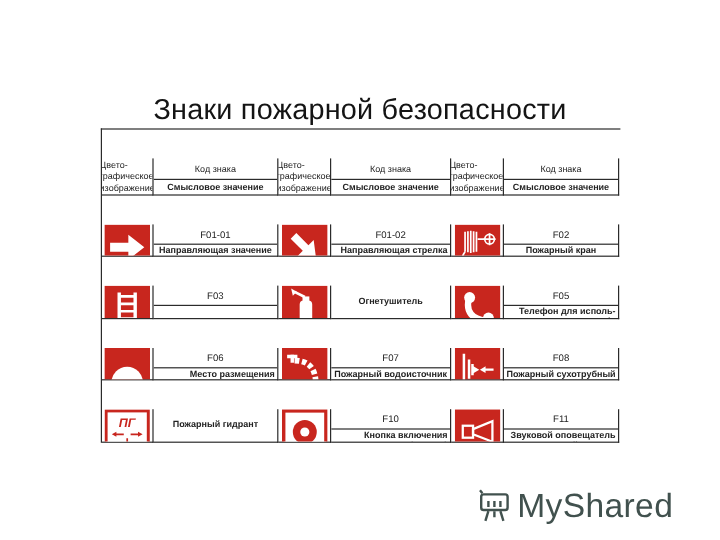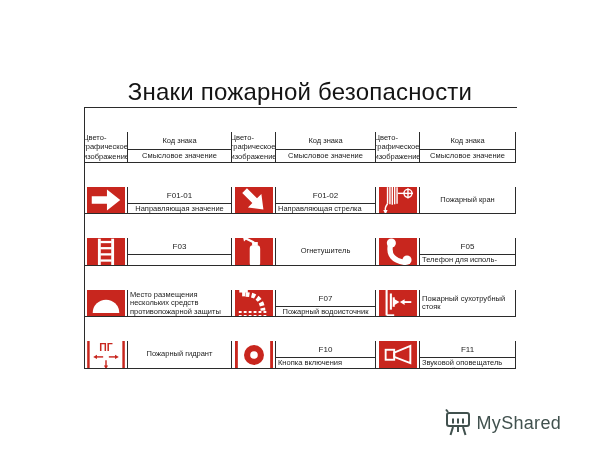--- a/index.html
+++ b/index.html
@@ -16,35 +16,35 @@
     display:grid;
     grid-template-columns:43px 104px 44px 100px 44px 96px;
     grid-template-rows:55px 51px 52px 51px 52px;
     border-top:1px solid #2b2b2b;border-left:1px solid #2b2b2b;
     background:#fff;
   }
   .cell{
     border-right:1px solid #2b2b2b;border-bottom:1px solid #2b2b2b;
     box-sizing:border-box;overflow:hidden;margin-top:24px;
   }
-  .img-cell{display:flex;align-items:center;justify-content:center;}
+  .img-cell{display:flex;justify-content:center;font-style:italic;}
   .hdr-img{display:flex;align-items:center;justify-content:center;text-align:left;
     font-size:7.5px;line-height:1.25;padding:1px;}
   .pair{display:flex;flex-direction:column;}
   .sub-code{height:17px;flex:0 0 17px;border-bottom:1px solid #2b2b2b;box-sizing:border-box;
     display:flex;align-items:center;justify-content:center;font-size:8px;}
   .pair-h .sub-code{height:18px;flex:0 0 18px;font-size:7.5px;}
-  .sub-mean{flex:1;display:flex;align-items:center;justify-content:center;text-align:left;
-    font-size:7.5px;line-height:1.12;padding:1px 2px;}
+  .sub-mean{flex:1;display:flex;align-items:center;justify-content:center;text-align:right;
+    font-size:7.5px;line-height:1.12;padding:1px 2px;font-weight:bold;}
   .pair-h .sub-mean{font-size:7.5px;line-height:1.25;}
   svg.sign{width:38px;height:38px;display:block;}
   .watermark{
     position:absolute;right:15px;bottom:12px;display:flex;align-items:center;gap:5px;
   }
-  .watermark-label{font-size:18px;color:#41514e;letter-spacing:0.3px;}
+  .watermark-label{font-size:28px;color:#41514e;letter-spacing:0.3px;}
 </style>
 </head>
 <body>
 
 <div class="slide">
 
   <div class="slide-title">Знаки пожарной безопасности</div>
 
   <div class="fire-table">
 
@@ -98,20 +98,21 @@
           <path d="M9,24 Q6,28 6.8,31"></path>
           <line x1="20" y1="13" x2="26" y2="13"></line>
           <circle cx="30.5" cy="13" r="4.2"></circle>
           <line x1="25.2" y1="13" x2="35.8" y2="13"></line>
           <line x1="30.5" y1="7.7" x2="30.5" y2="18.3"></line>
         </g>
         <polygon points="4.5,30.5 9,30.5 6.8,35.5" fill="#fff"></polygon>
       </svg>
     </div>
     <div class="cell pair">
+      <div class="sub-code">F02</div>
       <div class="sub-mean">Пожарный кран</div>
     </div>
 
     <div class="cell img-cell">
       <svg class="sign" viewBox="0 0 40 40">
         <rect width="40" height="40" fill="#c8261e"></rect>
         <g stroke="#fff" stroke-width="3" fill="none">
           <line x1="13" y1="6" x2="13" y2="34"></line>
           <line x1="27" y1="6" x2="27" y2="34"></line>
         </g>
@@ -151,20 +152,21 @@
       <div class="sub-mean">Телефон для исполь-зования при пожаре (в т.ч. телефон прямой связи с пожарной охраной).</div>
     </div>
 
     <div class="cell img-cell">
       <svg class="sign" viewBox="0 0 40 40">
         <rect width="40" height="40" fill="#c8261e"></rect>
         <path d="M6,30.5 A14,14 0 0 1 34,30.5 Z" fill="#fff"></path>
       </svg>
     </div>
     <div class="cell pair">
+      <div class="sub-code">F06</div>
       <div class="sub-mean">Место размещения нескольких средств противопожарной защиты</div>
     </div>
     <div class="cell img-cell">
       <svg class="sign" viewBox="0 0 40 40">
         <rect width="40" height="40" fill="#c8261e"></rect>
         <g stroke="#fff" fill="none">
           <line x1="4.5" y1="7.5" x2="13.5" y2="7.5" stroke-width="3"></line>
           <line x1="9" y1="6" x2="9" y2="13" stroke-width="3"></line>
           <path d="M11,11 Q28,11 29.5,28" stroke-width="5" stroke-dasharray="4 2.4"></path>
           <line x1="4" y1="29.5" x2="34" y2="29.5" stroke-width="2" stroke-dasharray="3 2.2"></line>
@@ -184,20 +186,21 @@
           <line x1="8" y1="33" x2="16" y2="33"></line>
           <line x1="12.5" y1="10" x2="12.5" y2="27"></line>
           <line x1="15.5" y1="14" x2="15.5" y2="24"></line>
           <line x1="34" y1="19" x2="26" y2="19" stroke-width="2"></line>
         </g>
         <polygon points="15.5,15.5 21.5,19 15.5,22.5" fill="#fff"></polygon>
         <polygon points="22,19 27,16 27,22" fill="#fff"></polygon>
       </svg>
     </div>
     <div class="cell pair">
+      <div class="sub-code">F08</div>
       <div class="sub-mean">Пожарный сухотрубный стояк</div>
     </div>
 
     <div class="cell img-cell">
       <svg class="sign" viewBox="0 0 40 40">
         <rect x="1.5" y="1.5" width="37" height="37" fill="#fff" stroke="#c8261e" stroke-width="2.6"></rect>
         <text x="20" y="16" text-anchor="middle" font-family="Liberation Sans, sans-serif" font-size="11" font-weight="bold" fill="#c8261e">ПГ</text>
         <g stroke="#c8261e" stroke-width="1.5">
           <line x1="10" y1="22" x2="17" y2="22"></line>
           <line x1="23" y1="22" x2="30" y2="22"></line>

